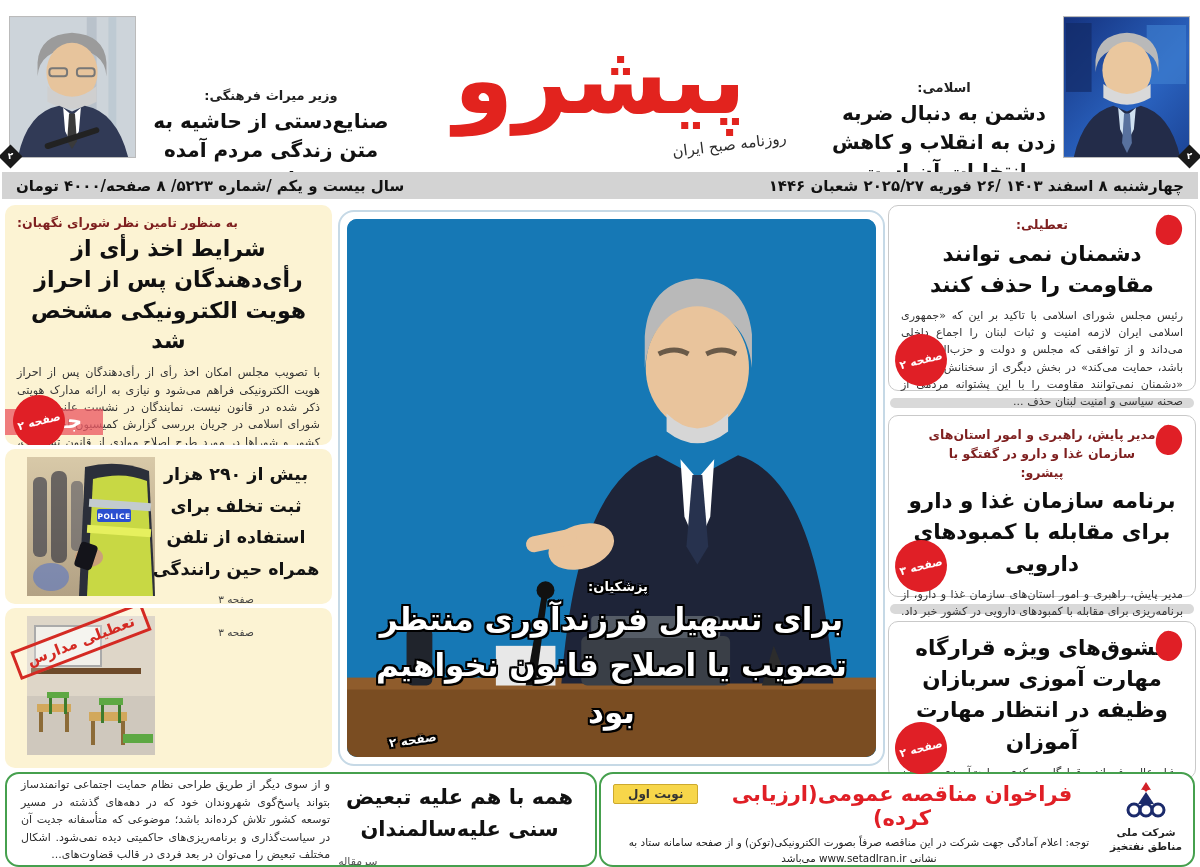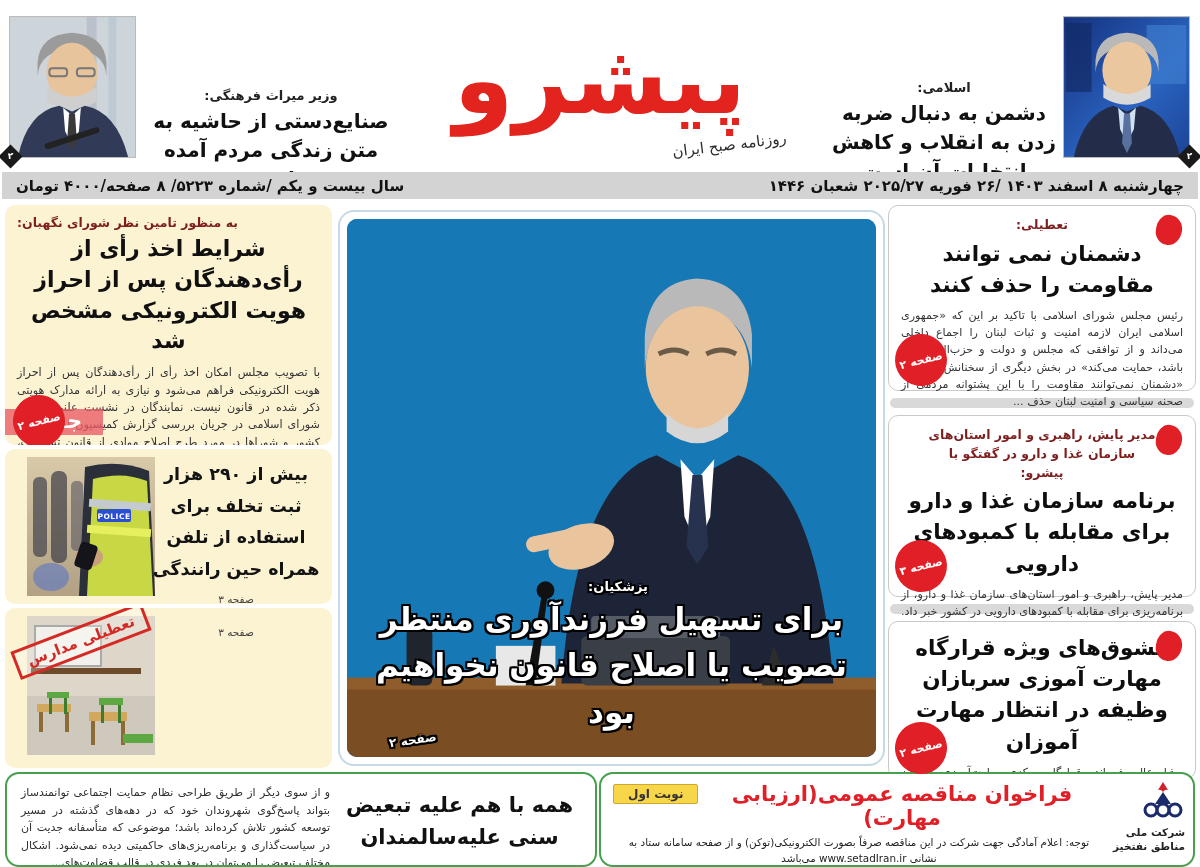--- a/index.html
+++ b/index.html
@@ -64,29 +64,29 @@
   .news-blob { position:absolute; top:9px; left:auto; right:13px; width:26px; height:30px; background:#e01f26; border-radius:46% 54% 50% 50%/52% 48% 55% 45%; transform:rotate(8deg); }
   .news-kicker { text-align:center; font-size:12.5px; font-weight:bold; color:#7e1f1f; line-height:1.5; margin-bottom:3px; padding:0 26px; }
   .news-headline { text-align:center; font-size:21.5px; font-weight:bold; color:#0e0e0e; line-height:1.45; margin-bottom:7px; padding:0 6px; }
   .news-card .body-text { font-size:11.1px; }
   .card-badge { left:6px; bottom:4px; }
   .col-divider { height:10px; background:#d9d9d9; border-radius:5px; margin:7px 2px; }
   #news-1 { height:186px; } #news-2 { height:182px; } #news-3 { height:158px; }
 
   
   .green-box { position:absolute; top:772px; height:95px; border:2.5px solid #46a04e; border-radius:14px; background:#fff; overflow:hidden; }
-  #editorial-box { left:5px; width:592px; padding:10px 14px; display:flex; gap:8px; }
+  #editorial-box { left:5px; width:592px; padding:2px 14px; display:flex; gap:8px; }
   #editorial-title-wrap { width:44%; text-align:center; }
   #editorial-headline { font-size:21px; font-weight:bold; color:#111; line-height:1.5; margin-top:6px; }
   #editorial-label { text-align:left; font-size:11px; color:#555; margin-top:10px; }
   #editorial-body { width:56%; font-size:11px; line-height:1.6; text-align:justify; color:#2e2e2e; }
 
   #tender-box { right:5px; width:596px; padding:6px 10px 4px; }
   #tender-badge { position:absolute; left:12px; top:10px; background:#f7d64a; border:1px solid #cda92e; font-size:12px; font-weight:bold; color:#333; padding:2px 14px; border-radius:2px; }
-  #tender-logo-wrap { position:absolute; right:8px; top:6px; width:78px; text-align:right; }
+  #tender-logo-wrap { position:absolute; right:8px; top:6px; width:78px; text-align:center; }
   #tender-org { font-size:10.5px; font-weight:bold; color:#222; line-height:1.35; margin-top:1px; }
   #tender-title { text-align:center; font-size:21px; font-weight:bold; color:#e01f26; margin:2px 80px 4px 90px; }
   #tender-lines { margin-right:82px; margin-left:6px; font-size:10.4px; color:#1d1d1d; line-height:1.55; text-align:center; }
 
   .clickable { cursor:pointer; }
 </style>
 </head>
 <body>
 
 <div id="page">
@@ -294,21 +294,21 @@
     <div id="tender-logo-wrap">
       <svg width="44" height="40" viewBox="0 0 44 40">
         <path d="M22 2 L27 10 Q24 9 22 12 Q20 9 17 10 Z" fill="#d22128"></path>
         <path d="M22 12 L30 24 L14 24 Z" fill="#1b2a6b"></path>
         <circle cx="10" cy="30" r="6" fill="none" stroke="#1b2a6b" stroke-width="3"></circle>
         <circle cx="22" cy="30" r="6" fill="none" stroke="#1b2a6b" stroke-width="3"></circle>
         <circle cx="34" cy="30" r="6" fill="none" stroke="#1b2a6b" stroke-width="3"></circle>
       </svg>
       <div id="tender-org">شرکت ملی مناطق نفتخیز</div>
     </div>
-    <div id="tender-title">فراخوان مناقصه عمومی(ارزیابی مهارت)</div>
+    <div id="tender-title">فراخوان مناقصه عمومی(ارزیابی کرده)</div>
     <div id="tender-lines">
       <div>توجه: اعلام آمادگی جهت شرکت در این مناقصه صرفاً بصورت الکترونیکی(توکن) و از صفحه سامانه ستاد به نشانی www.setadIran.ir می‌باشد</div>
       <div>درخواست خدمات پیمانی شماره م م/۱۴۰۳/۰۴۲۹ مربوط به تعمیر اساسی ۲ دستگاه کمپرسور الیوت ردیف LP C-۲۰۳A و HP C-۲۰۳B</div>
 
     </div>
   </div>
 
 </div>
 
 </body></html>

